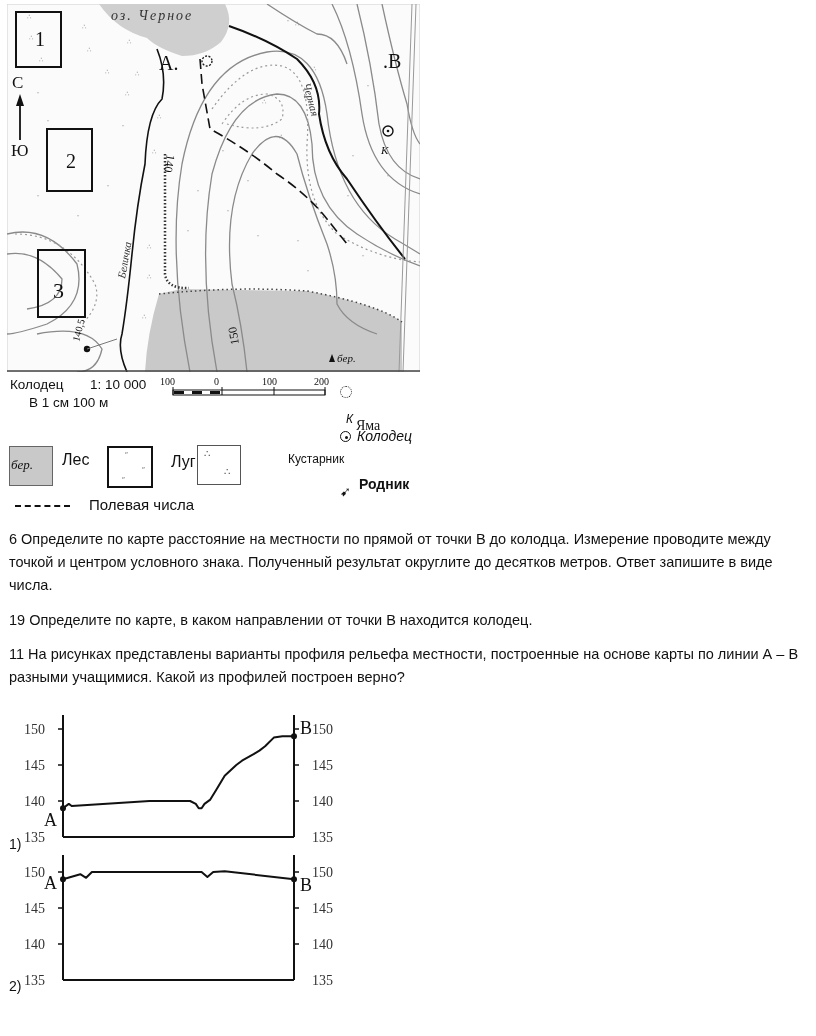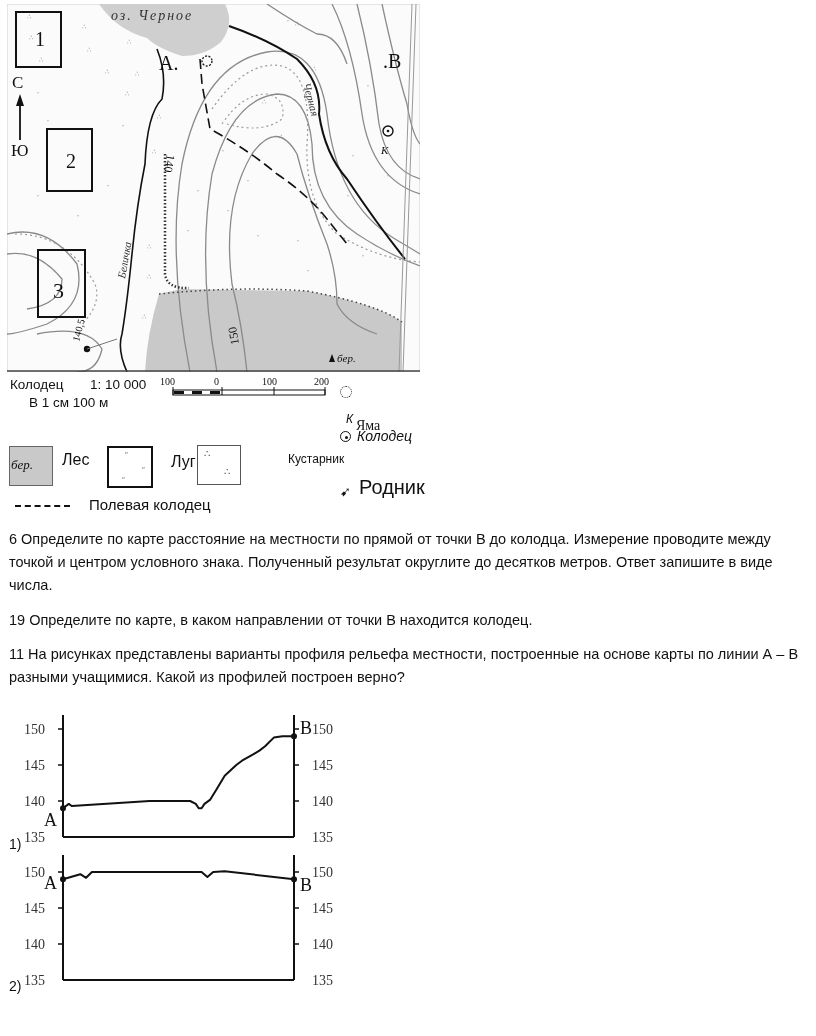--- a/index.html
+++ b/index.html
@@ -166,23 +166,23 @@
   </div>
   <span style="position:absolute;left:241px;top:78px;font-size:12px;margin-left:40px;">Кустарник</span>
 
   <span style="position:absolute;left:333px;top:12px;width:10px;height:10px;border:1.6px dotted #222;border-radius:50%;"></span>
   <span style="position:absolute;left:349px;top:14px;font-family:'Liberation Serif',serif;font-size:14px;margin-top:30px;">Яма</span>
   <span style="position:absolute;left:339px;top:38px;font-style:italic;font-size:12px;">К</span>
   <span style="position:absolute;left:333px;top:57px;width:9px;height:9px;border:1.6px solid #111;border-radius:50%;"></span>
   <span style="position:absolute;left:338px;top:62px;width:3px;height:3px;background:#111;border-radius:50%;"></span>
   <span style="position:absolute;left:350px;top:54px;font-style:italic;font-size:14px;">Колодец</span>
   <span style="position:absolute;left:333px;top:110px;font-size:13px;">➹</span>
-  <span style="position:absolute;left:352px;top:102px;font-size:20px;">Родник</span>
+  <span style="position:absolute;left:352px;top:102px;font-size:14px;font-weight:bold;">Родник</span>
   <span style="position:absolute;left:8px;top:131px;width:55px;height:0;border-top:2px dashed #111;"></span>
-  <span style="position:absolute;left:82px;top:122px;font-size:15px;">Полевая колодец</span>
+  <span style="position:absolute;left:82px;top:122px;font-size:15px;">Полевая числа</span>
 </div>
 
 <p class="q" style="top:528px;margin:0;">6 Определите по карте расстояние на местности по прямой от точки В до колодца. Измерение проводите между точкой и центром условного знака. Полученный результат округлите до десятков метров. Ответ запишите в виде числа.</p>
 <p class="q" style="top:609px;margin:0;">19 Определите по карте, в каком направлении от точки В находится колодец.</p>
 <p class="q" style="top:643px;margin:0;">11 На рисунках представлены варианты профиля рельефа местности, построенные на основе карты по линии А – В разными учащимися. Какой из профилей построен верно?</p>
 
 <span class="lbl-num" style="top:836px;">1)</span>
 <svg class="chart" id="chart0" style="left:0;top:700px;" width="360" height="150">
     <line x1="63" y1="15" x2="63" y2="137" stroke="#111" stroke-width="2"></line>
     <line x1="294" y1="15" x2="294" y2="137" stroke="#111" stroke-width="2"></line>

